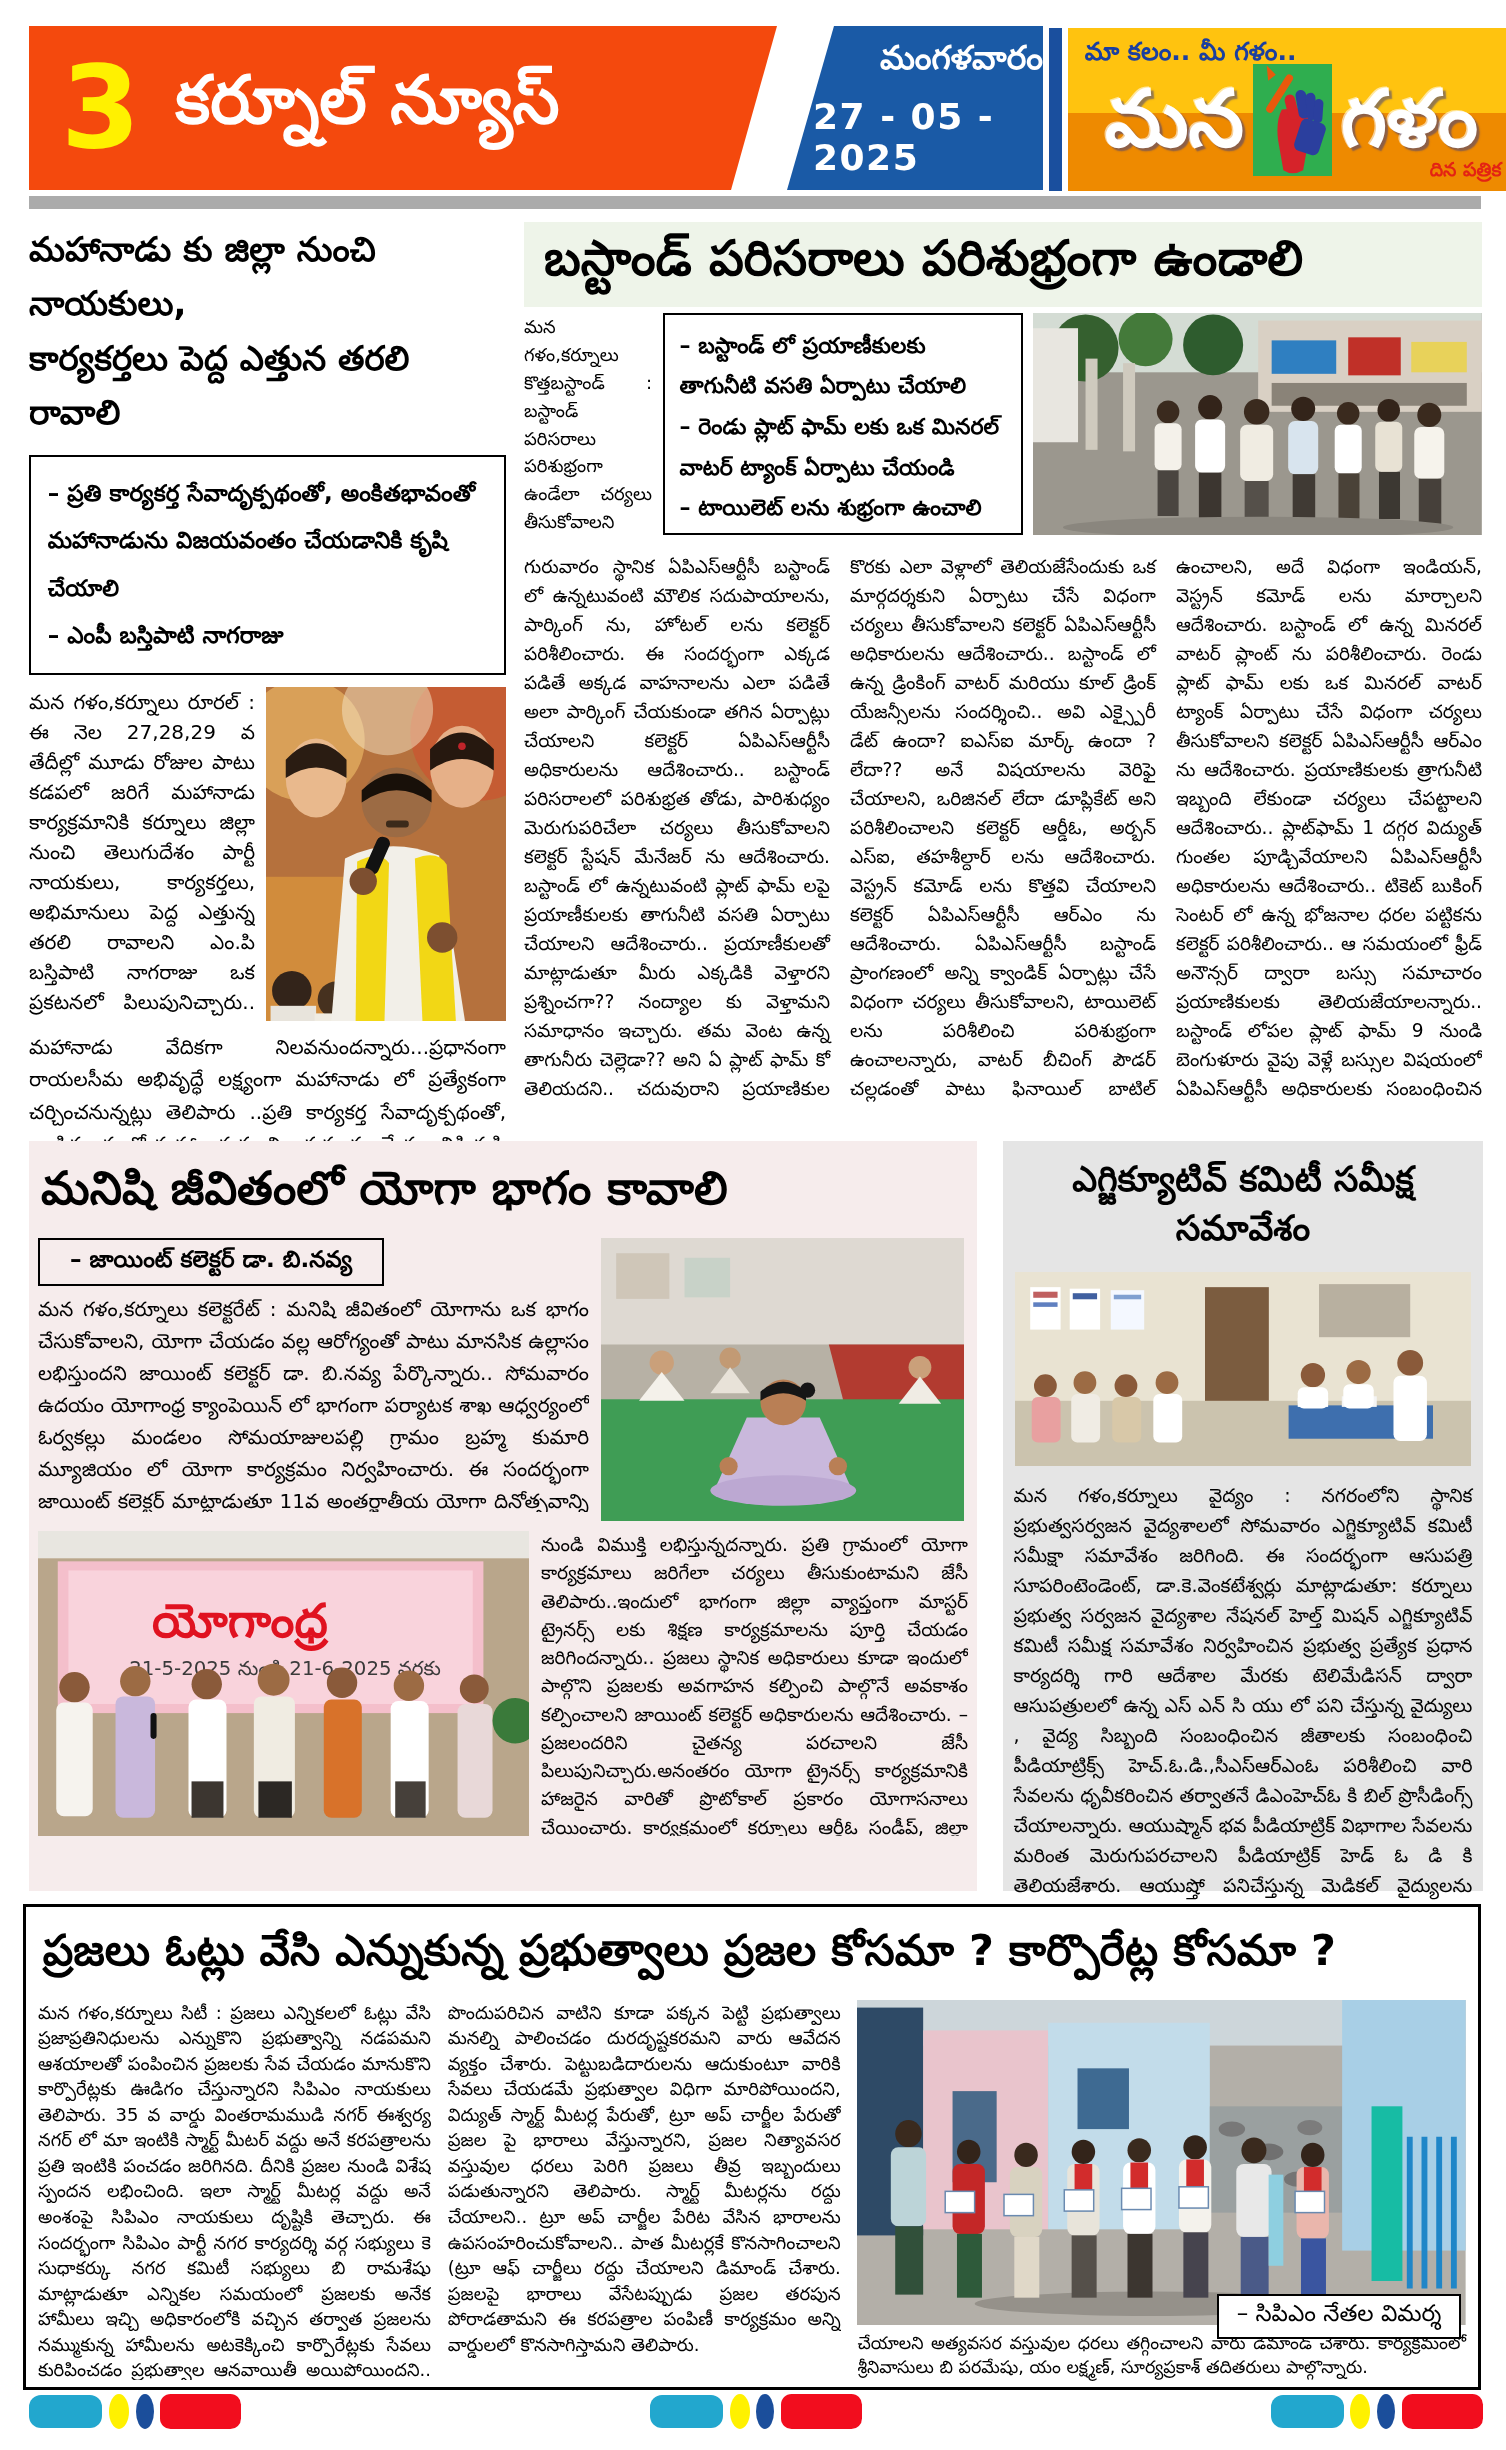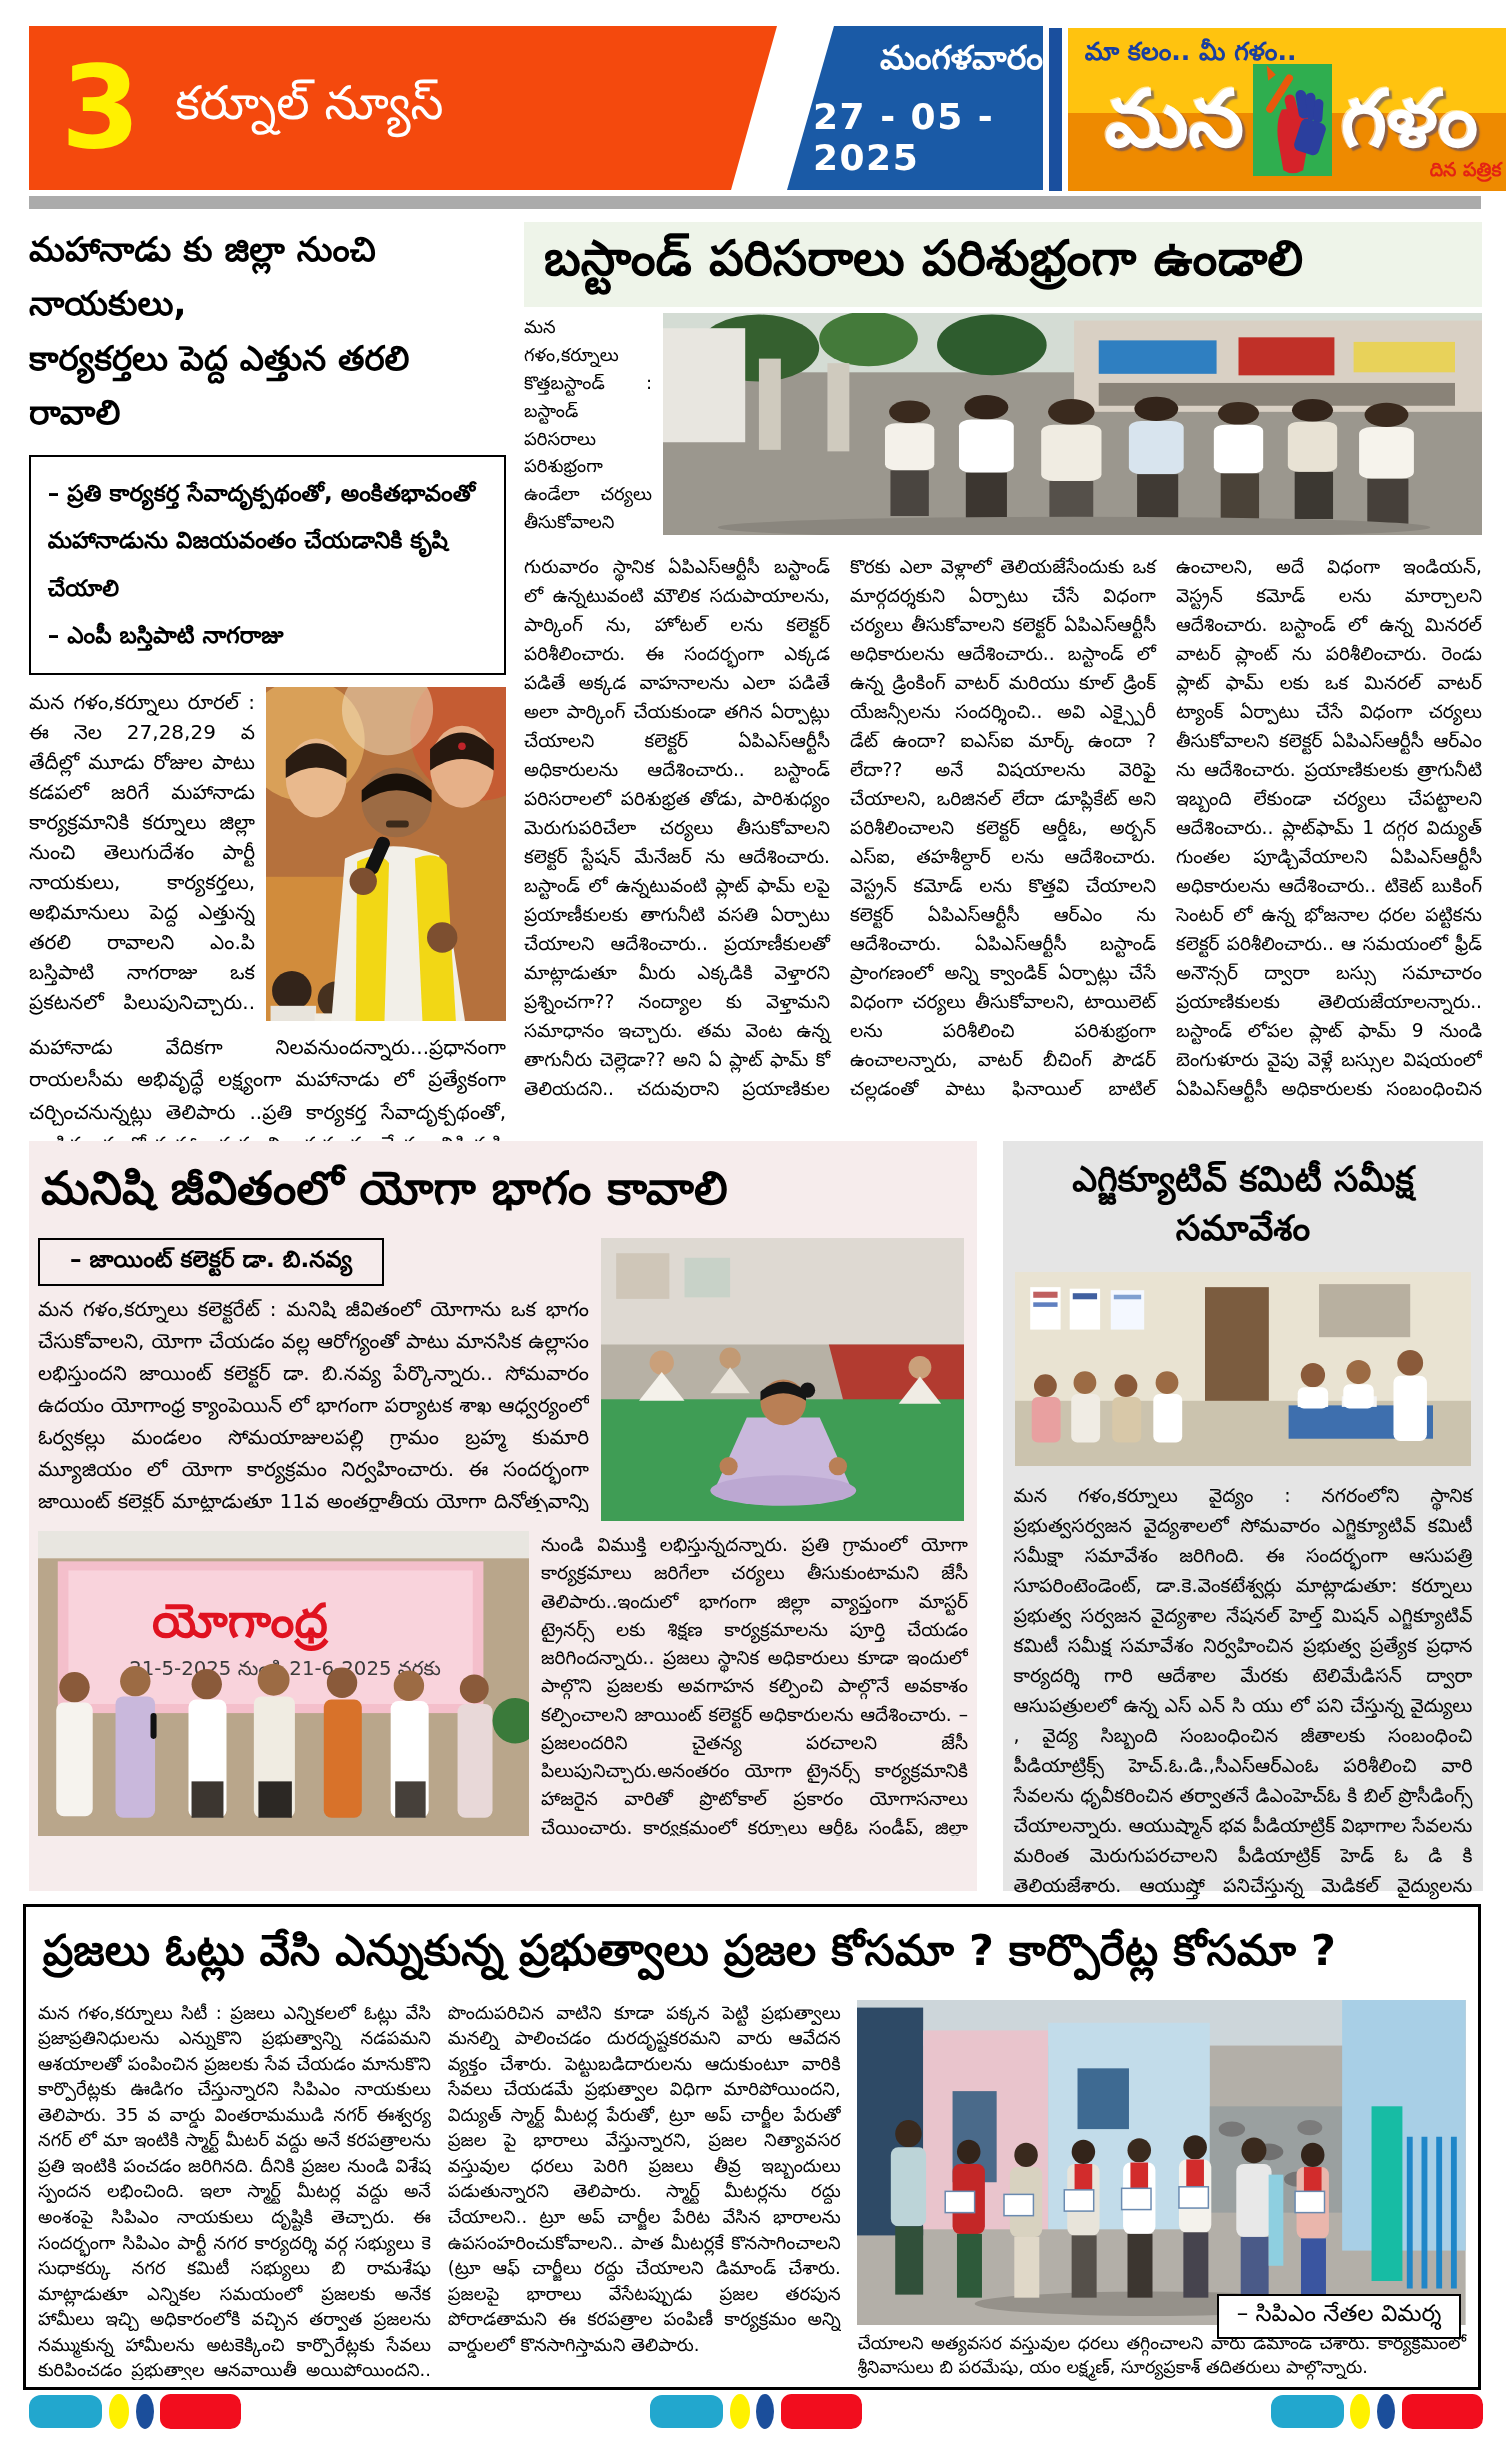--- a/index.html
+++ b/index.html
@@ -6,21 +6,21 @@
   html,body { background:#ffffff; }
   body { font-family:"DejaVu Sans", sans-serif; color:#000; }
   .page { position:relative; width:1507px; height:2450px; background:#fff; overflow:hidden; margin:0 auto; }
 
   
   .hdr { position:absolute; left:29px; top:26px; width:1454px; height:164px; }
   .hdr-orange { position:absolute; left:0; top:0; width:748px; height:164px; background:#F4490D;
     clip-path:polygon(0 0,100% 0,calc(100% - 46px) 100%,0 100%);
     display:flex; align-items:center; padding-left:32px; }
   .pgnum { font-size:114px; font-weight:bold; color:#FFF100; line-height:1; }
-  .masthead-title { font-size:47px; color:#fff; font-weight:normal; margin-left:35px; white-space:nowrap; }
+  .masthead-title { font-size:67px; color:#fff; font-weight:bold; margin-left:35px; white-space:nowrap; }
   .hdr-blue { position:absolute; left:758px; top:0; width:256px; height:164px; background:#1A5AA6;
     clip-path:polygon(47px 0,100% 0,100% 100%,0 100%);
     display:flex; flex-direction:column; justify-content:center; align-items:flex-end; gap:10.6px; color:#fff; padding-left:26px; }
   .hdr-day { font-size:33px; font-weight:bold; }
   .hdr-date { font-size:36px; font-weight:bold; letter-spacing:1.5px; }
   .hdr-stripe { position:absolute; left:1020px; top:1.5px; width:13px; height:163px; background:#1A4F9E; }
   .hdr-logo { position:absolute; left:1039px; top:1.5px; width:447px; height:163px;
     background:linear-gradient(180deg,#FFC30F 0 52%,#EE8A00 52% 100%); overflow:hidden; }
   .logo-tagline { position:absolute; left:16.7px; top:9px; color:#1B3FA0; font-size:25px; font-weight:bold; }
   .logo-title { position:absolute; left:0; right:0; top:36px; display:flex; align-items:center; justify-content:center; gap:9px; }
@@ -169,20 +169,26 @@
         </svg>
       </div>
     </div>
     <div class="a1-body bodytext">మహానాడు వేదికగా నిలవనుందన్నారు...ప్రధానంగా రాయలసీమ అభివృద్ధే లక్ష్యంగా మహానాడు లో ప్రత్యేకంగా చర్చించనున్నట్లు తెలిపారు ..ప్రతి కార్యకర్త సేవాదృక్పథంతో, అంకితభావంతో మహానాడును విజయవంతం చేయడానికి కృషి చేయాలని ఎం.పి నాగరాజు కోరారు.మన గళం,కర్నూలు రూరల్ : ఈ నెల 27,28,29 వ తేదీల్లో మూడు రోజుల పాటు కడపలో జరిగే మహానాడు కార్యక్రమానికి కర్నూలు జిల్లా నుంచి తెలుగుదేశం పార్టీ నాయకులు, కార్యకర్తలు, అభిమానులు పెద్ద ఎత్తున్న తరలి రావాలని ఎం.పి బస్తిపాటి నాగరాజు ఒక ప్రకటనలో పిలుపునిచ్చారు.. కార్యకర్తలకు పెద్ద పీట వేయడంతోపాటు పలు చరిత్రాత్మక నిర్ణయాలకు మహానాడు వేదికగా నిలవనుందన్నారు...ప్రధానంగా రాయలసీమ అభివృద్ధే లక్ష్యంగా మహానాడు లో ప్రత్యేకంగా చర్చించనున్నట్లు తెలిపారు ..ప్రతి కార్యకర్త సేవాదృక్పథంతో, అంకితభావంతో మహానాడును విజయవంతం చేయడానికి కృషి చేయాలని ఎం.పి నాగరాజు కోరారు.</div>
   </div>
 
   <div class="a2">
     <div class="a2-headline">బస్టాండ్ పరిసరాలు పరిశుభ్రంగా ఉండాలి</div>
     <div class="a2-row">
       <div class="a2-lead bodytext">మన గళం,కర్నూలు కొత్తబస్టాండ్ : బస్టాండ్ పరిసరాలు పరిశుభ్రంగా ఉండేలా చర్యలు తీసుకోవాలని జిల్లా కలెక్టర్ పి.రంజిత్ బాషా ఏపీఎస్ఆర్టీసీ రీజినల్ మేనేజర్ ను ఆదేశించారు. గురువారం</div>
+      <div class="a2-box">
+        <div>– బస్టాండ్ లో ప్రయాణీకులకు తాగునీటి వసతి ఏర్పాటు చేయాలి</div>
+        <div>– రెండు ప్లాట్ ఫామ్ లకు ఒక మినరల్ వాటర్ ట్యాంక్ ఏర్పాటు చేయండి</div>
+        <div>– టాయిలెట్ లను శుభ్రంగా ఉంచాలి</div>
+        <div>– జిల్లా కలెక్టర్ పి.రంజిత్ బాషా</div>
+      </div>
       <div class="a2-photo photo">
         <svg viewBox="0 0 598 292" preserveAspectRatio="none">
           <rect width="598" height="292" fill="#9b978e"></rect>
           <rect width="598" height="78" fill="#d4dcd4"></rect>
           <circle cx="70" cy="46" r="44" fill="#35602f"></circle>
           <circle cx="150" cy="34" r="36" fill="#447a3a"></circle>
           <circle cx="240" cy="42" r="40" fill="#2e5c2e"></circle>
           <rect x="300" y="10" width="298" height="120" fill="#d9d0c4"></rect>
           <rect x="318" y="36" width="86" height="44" fill="#2f7fc1"></rect>
           <rect x="420" y="32" width="70" height="50" fill="#c03028"></rect>

